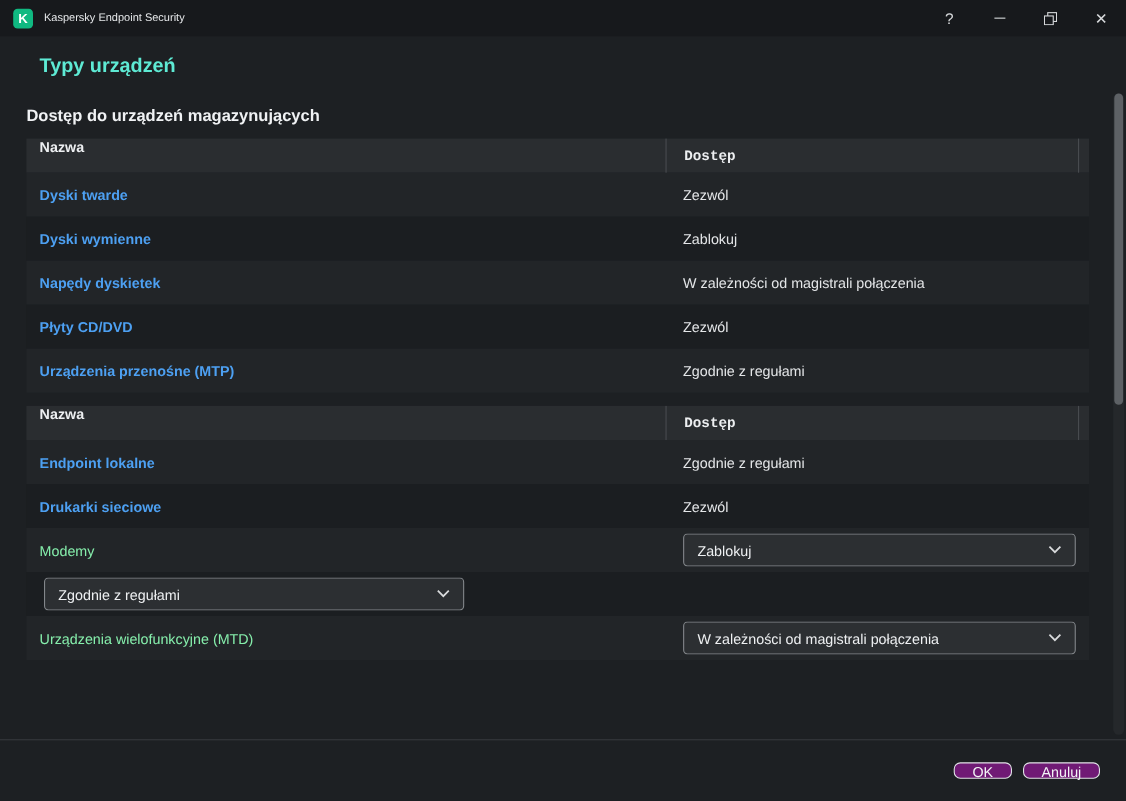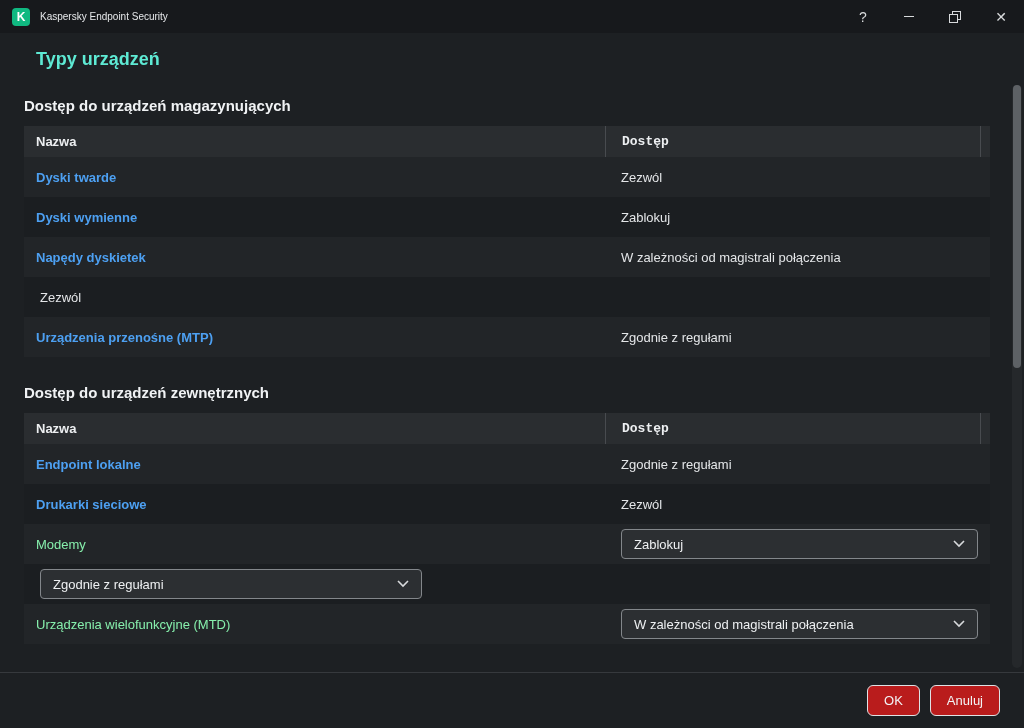--- a/index.html
+++ b/index.html
@@ -41,21 +41,21 @@
     margin:16px 0 0 12px;
     font-size:18px; font-weight:700; color:#5eead4;
   }
   .section-heading {
     margin-top:27px;
     font-size:15px; font-weight:700; color:#f0f2f4;
   }
 
   .table { margin-top:12px; font-size:13px; }
   .thead {
-    display:flex; height:31px; align-items:center;
+    display:flex; height:31px; align-items:flex-start;
     background:#2a2d30; font-weight:700; color:#edeff1;
   }
   .tr { display:flex; height:40px; align-items:center; }
   .tbody .tr:nth-child(odd)  { background:#222528; }
   .tbody .tr:nth-child(even) { background:#1b1e21; }
 
   .col-name  { width:581px; padding-left:12px; flex:0 0 581px; overflow:hidden; }
   .col-access{ flex:1; display:flex; align-items:center; padding:0 2px 0 16px; overflow:hidden; }
   .col-end   { flex:0 0 10px; height:100%; }
   .thead .col-access { border-left:1px solid #484b4f; height:100%;font-family:Liberation Mono, monospace; }
@@ -73,22 +73,22 @@
   }
 
   
   .footer {
     position:absolute; left:0; right:0; bottom:0; height:56px;
     background:#1d2023; border-top:1px solid #36393d;
     display:flex; align-items:center; justify-content:flex-end;
     gap:10px; padding-right:24px;
   }
   .btn {
-    height:31px; padding:0 16px;
-    background:#b91c1c; color:#f2f4f6;
+    height:15px; padding:0 16px;
+    background:#701a75; color:#f2f4f6;
     border:1px solid #dfe2e5; border-radius:6px;
     font-family:"Liberation Sans", sans-serif;
     font-size:13px; cursor:pointer;
   }
 
   
   .scroll-track {
     position:absolute; top:85px; right:2px; bottom:60px; width:10px;
     background:#25282b; border-radius:5px;
   }
@@ -145,36 +145,36 @@
         <div class="col-end"></div>
       </div>
       <div class="tr">
         <div class="col-name"><a class="link">Napędy dyskietek</a></div>
         <div class="col-access">
             <span class="access-text">W zależności od magistrali połączenia</span>
           </div>
         <div class="col-end"></div>
       </div>
       <div class="tr">
+        <div class="col-name"><a class="link">Płyty CD/DVD</a></div>
         <div class="col-access">
             <span class="access-text">Zezwól</span>
           </div>
         <div class="col-end"></div>
       </div>
       <div class="tr">
         <div class="col-name"><a class="link">Urządzenia przenośne (MTP)</a></div>
         <div class="col-access">
             <span class="access-text">Zgodnie z regułami</span>
           </div>
         <div class="col-end"></div>
       </div>
     </div>
   </div>
 
-  <div class="section-heading">Dostęp do urządzeń zewnętrznych</div>
   <div class="table">
     <div class="thead">
       <div class="col-name">Nazwa</div>
       <div class="col-access">Dostęp</div>
       <div class="col-end"></div>
     </div>
     <div class="tbody">
       <div class="tr">
         <div class="col-name"><a class="link">Endpoint lokalne</a></div>
         <div class="col-access">

